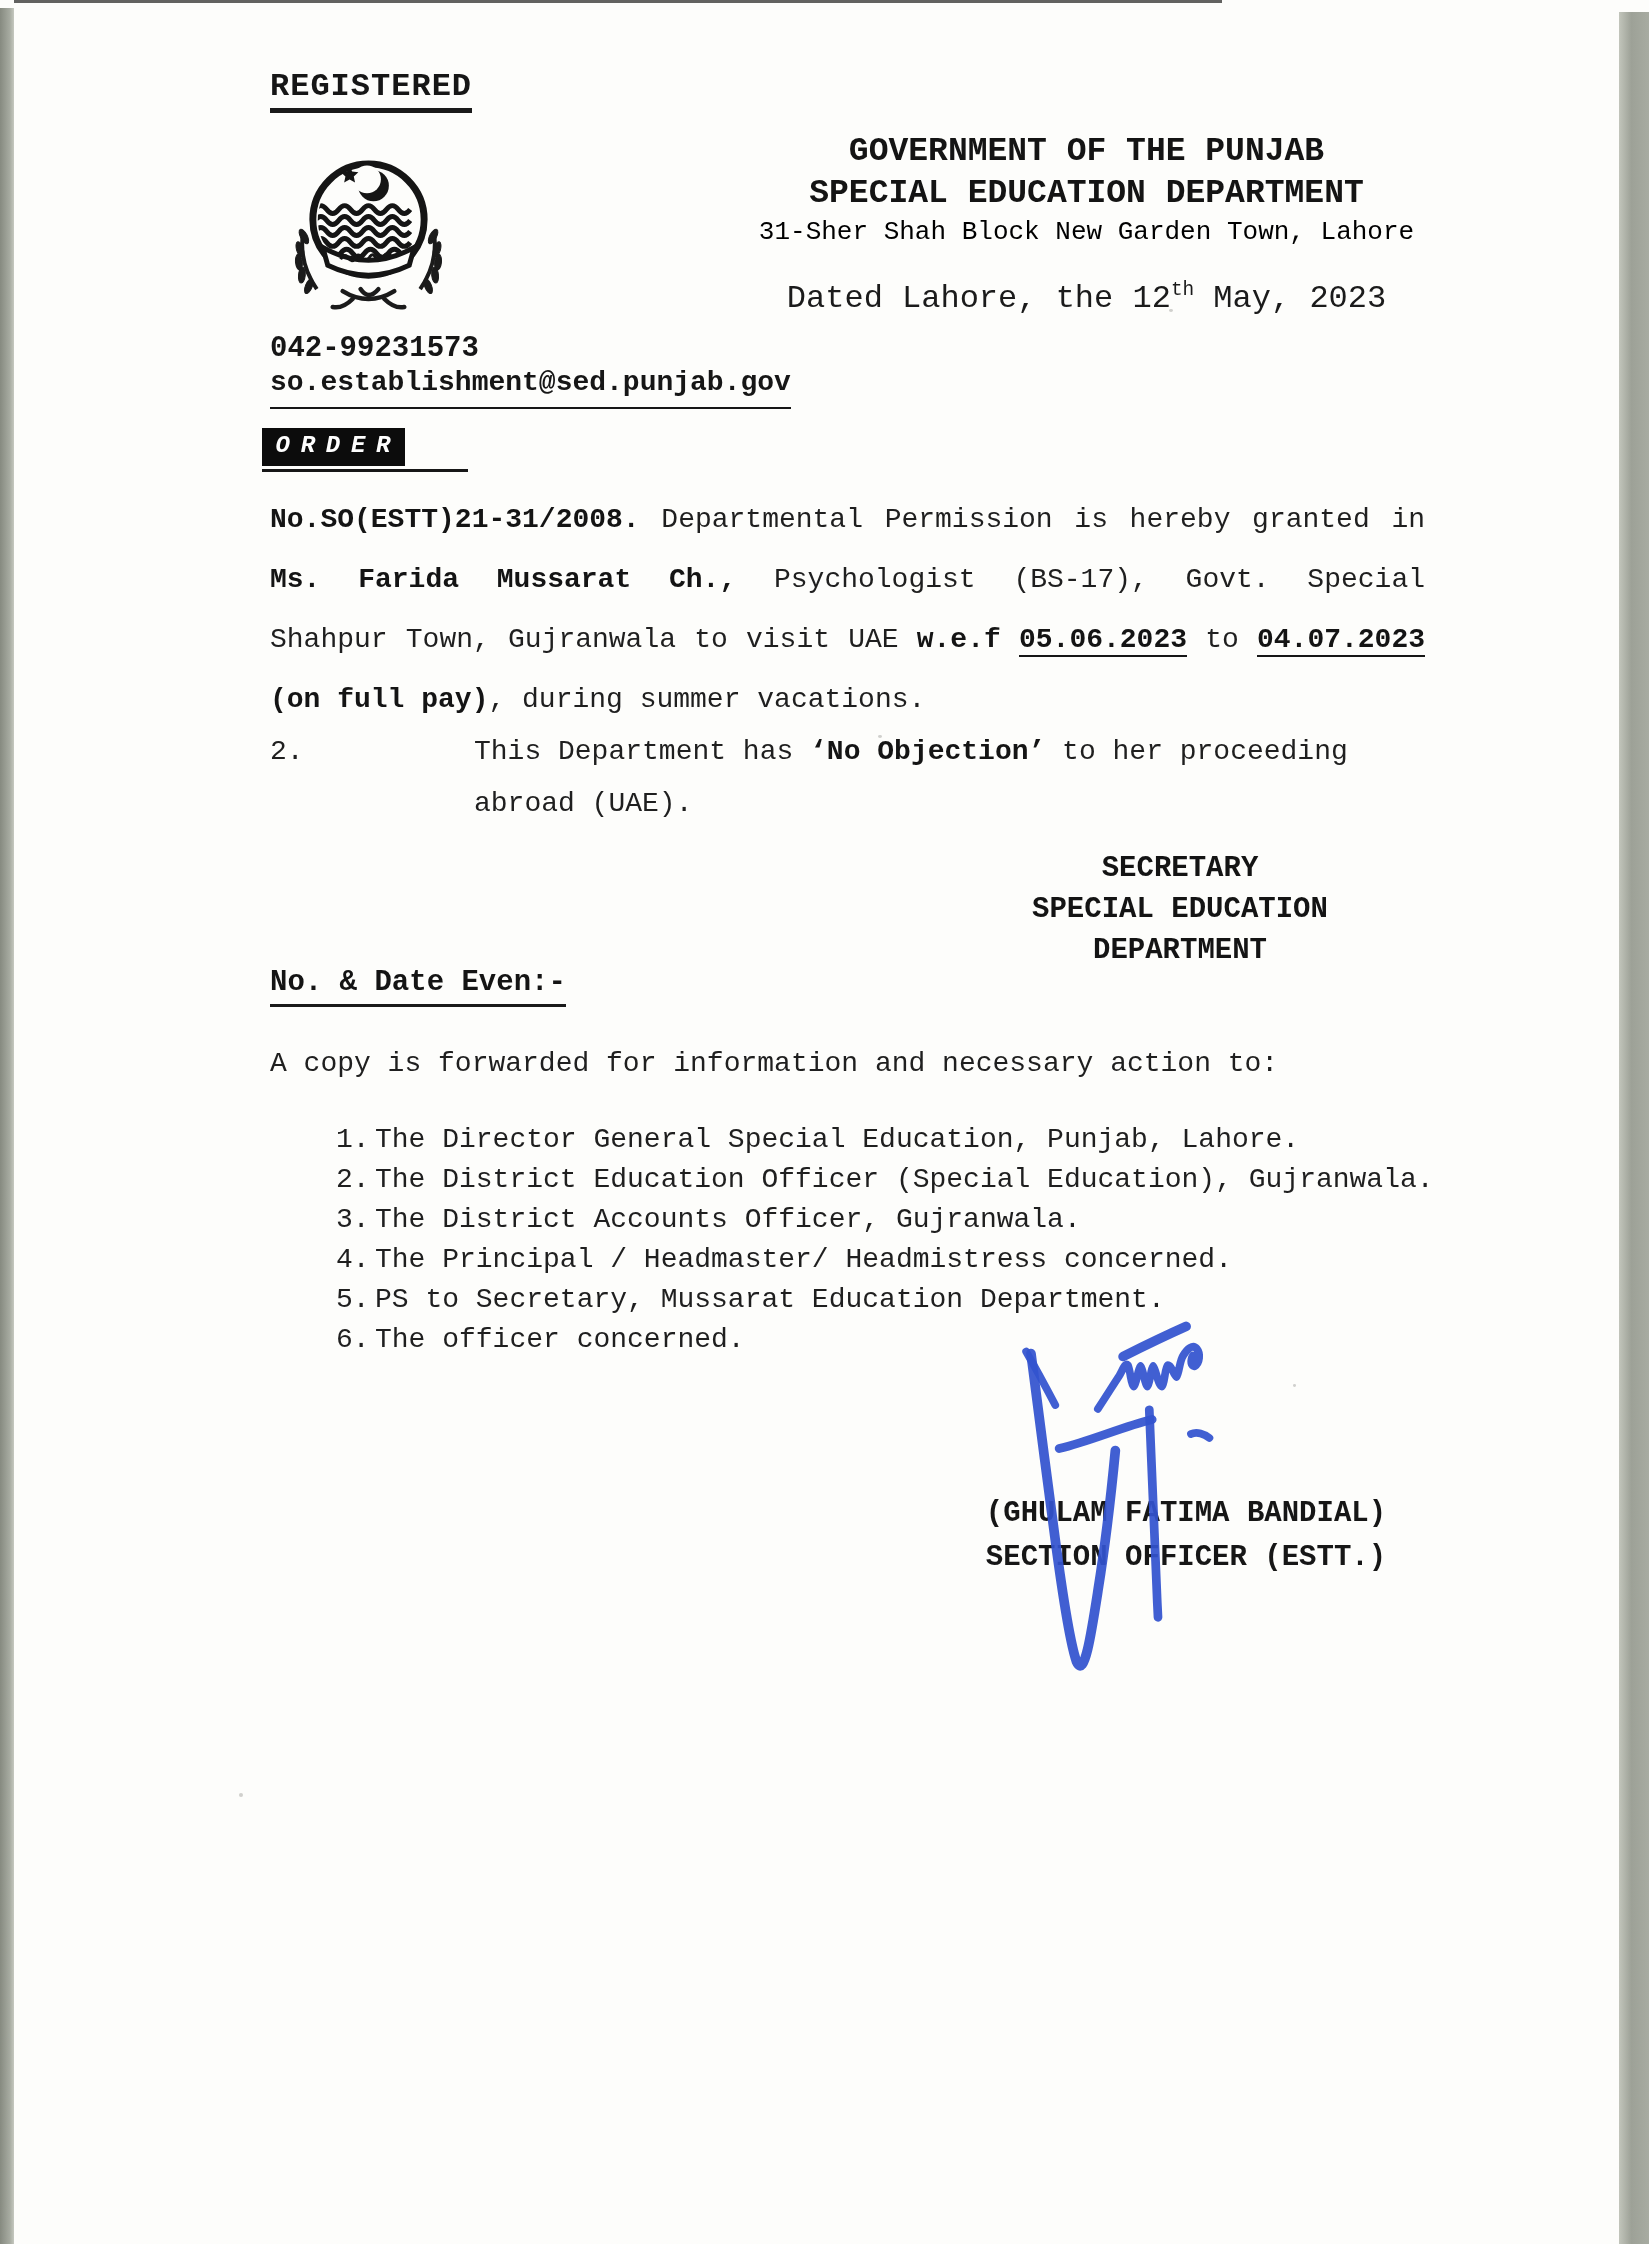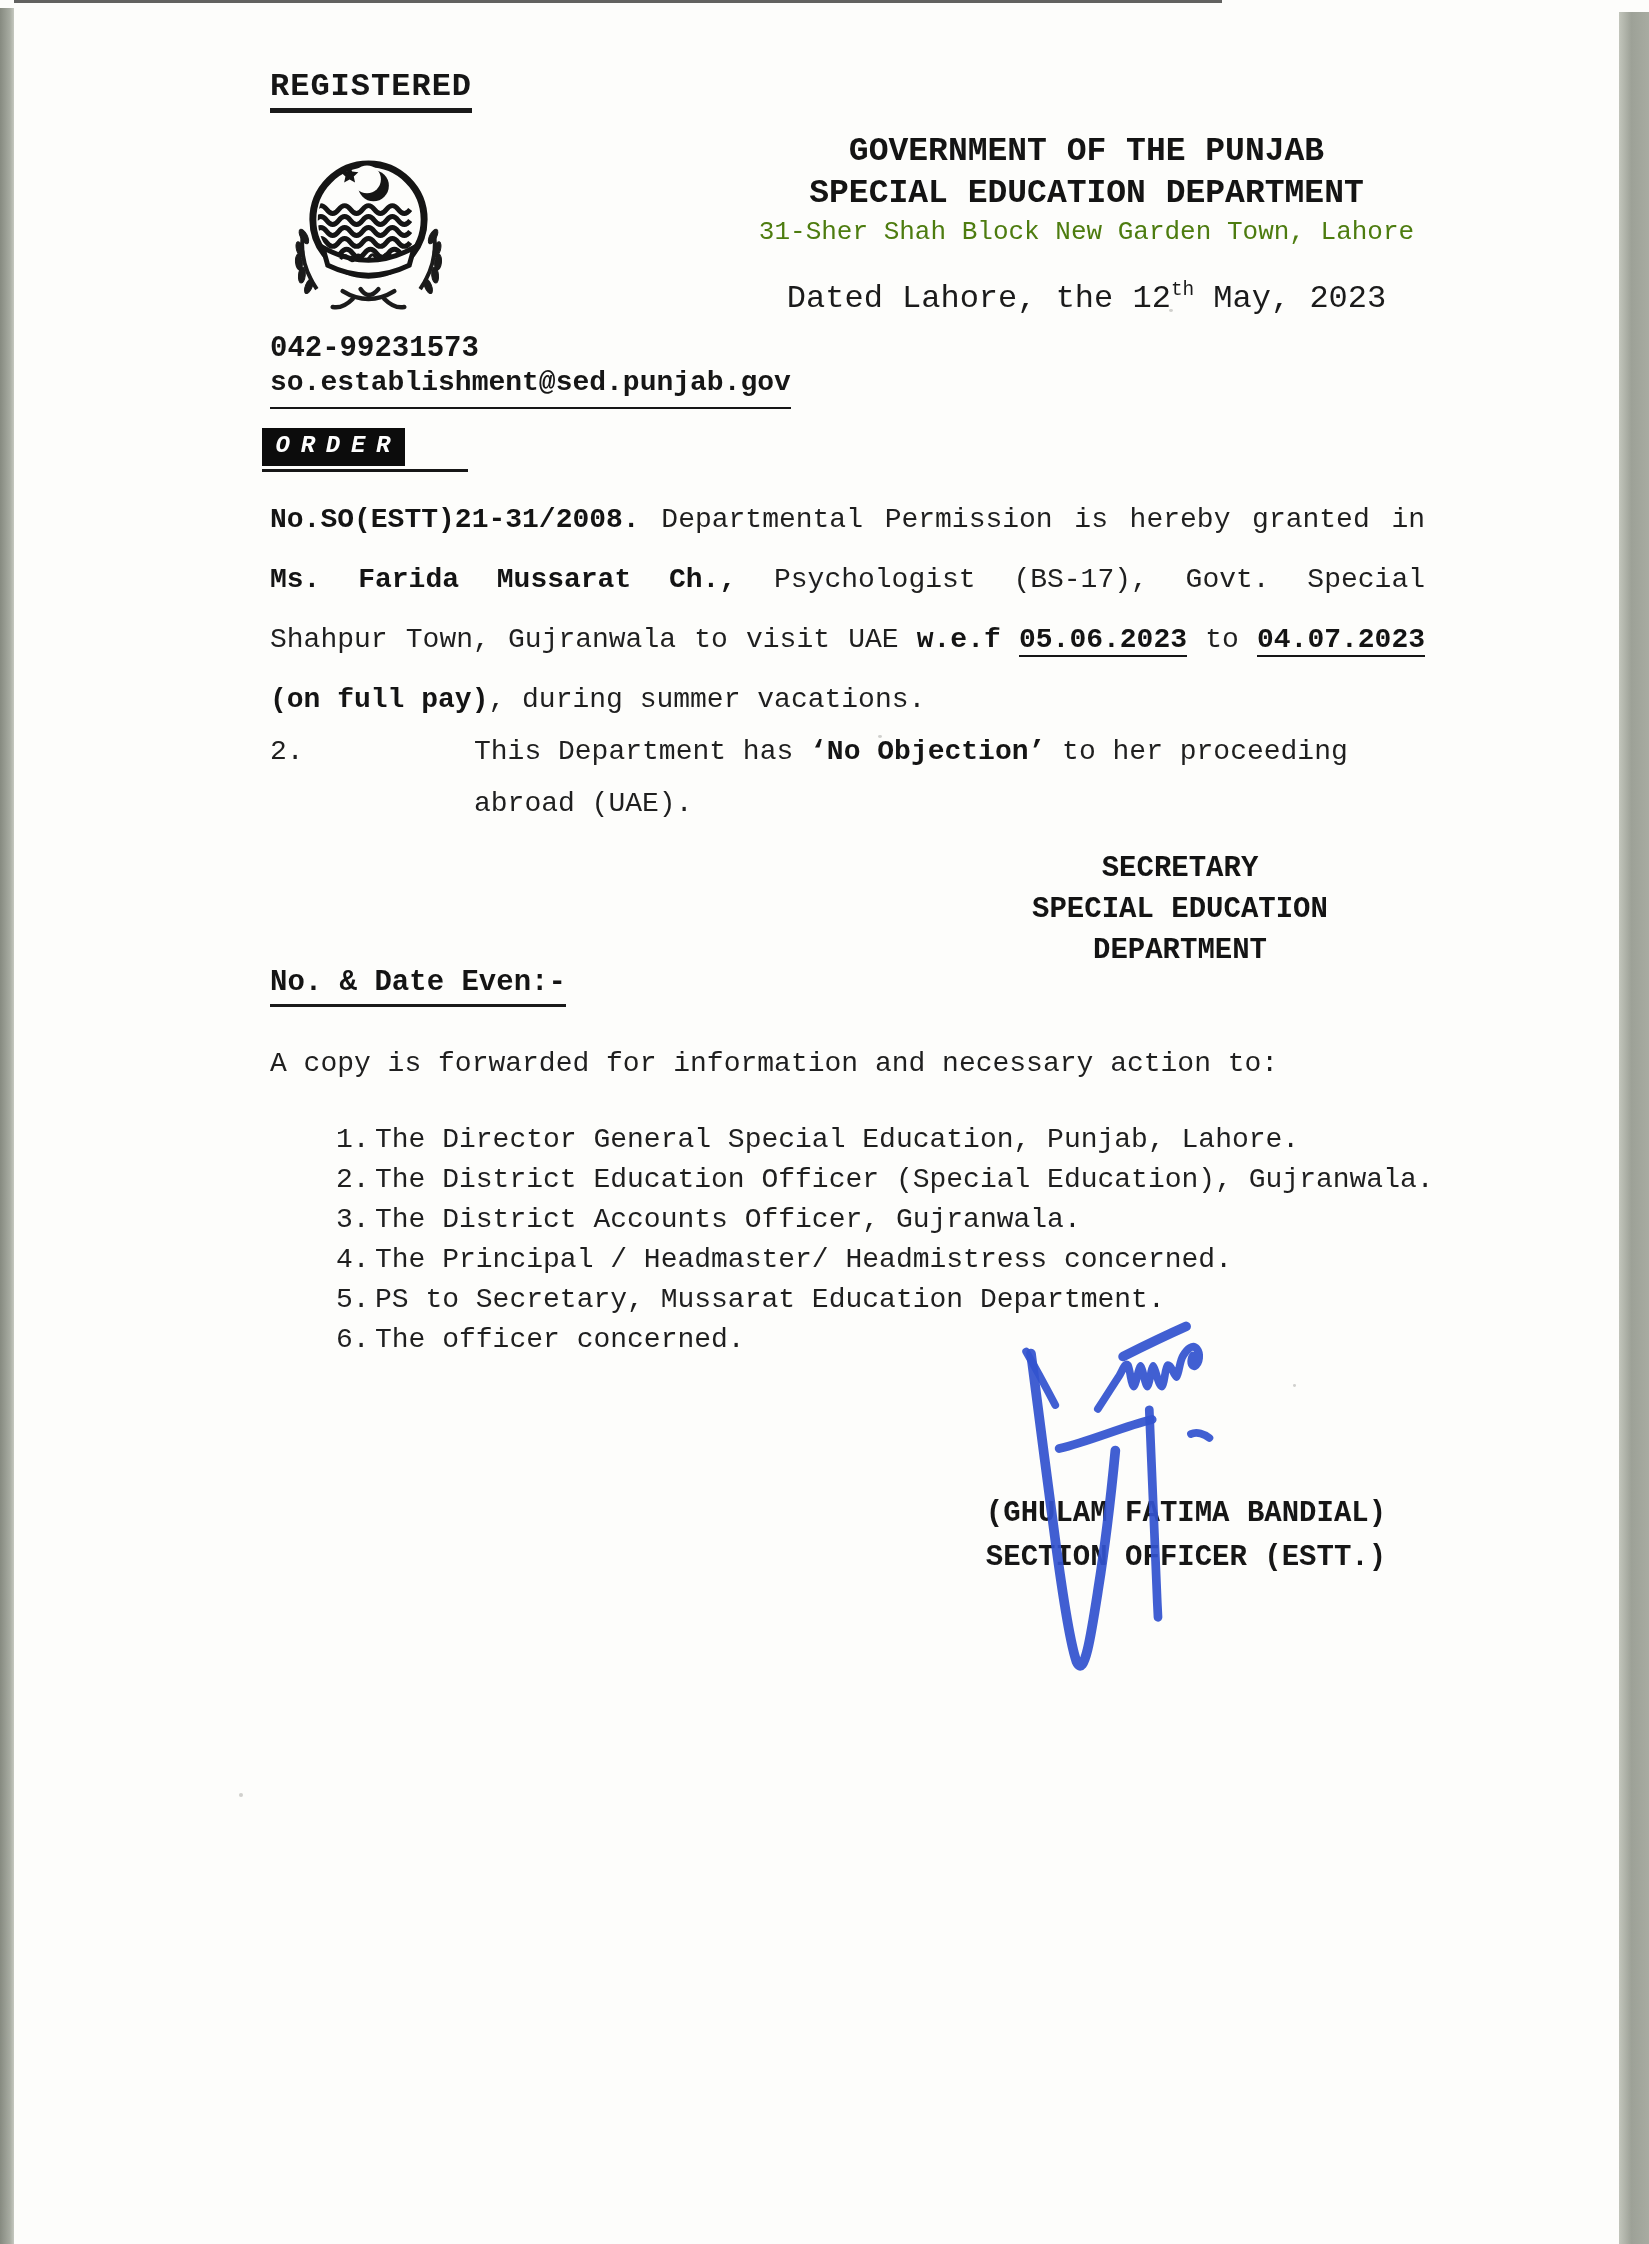--- a/index.html
+++ b/index.html
@@ -19,21 +19,21 @@
   .abs{position:absolute;}
 
   
   .registered{left:270px; top:68px; font-size:32px; font-weight:bold; letter-spacing:1px;
     color:#161616; border-bottom:5.8px solid #1a1a1a; padding-bottom:2.9px; display:inline-block;}
 
   
   .letterhead{left:747px; top:130px; width:679px; text-align:center;}
   .lh-gov{font-size:33px; font-weight:bold; line-height:43px; color:#141414;}
   .lh-dept{font-size:33px; font-weight:bold; line-height:41px; color:#141414;}
-  .lh-addr{font-size:26px; line-height:37px; color:#4d7c0f;}
+  .lh-addr{font-size:26px; line-height:37px; color:#000000;}
   .lh-date{font-size:32px; line-height:41px; margin-top:19.4px; color:#1b1b1b;}
   .lh-date sup{font-size:19.4px;}
 
   
   .contact{left:270px; top:330px;}
   .phone{font-size:29px; font-weight:bold; line-height:37px; color:#161616;}
   .email{font-size:28px; font-weight:bold; color:#161616;
     border-bottom:2.9px solid #161616; padding-bottom:9px; display:inline-block;text-align:center;}
 
   

